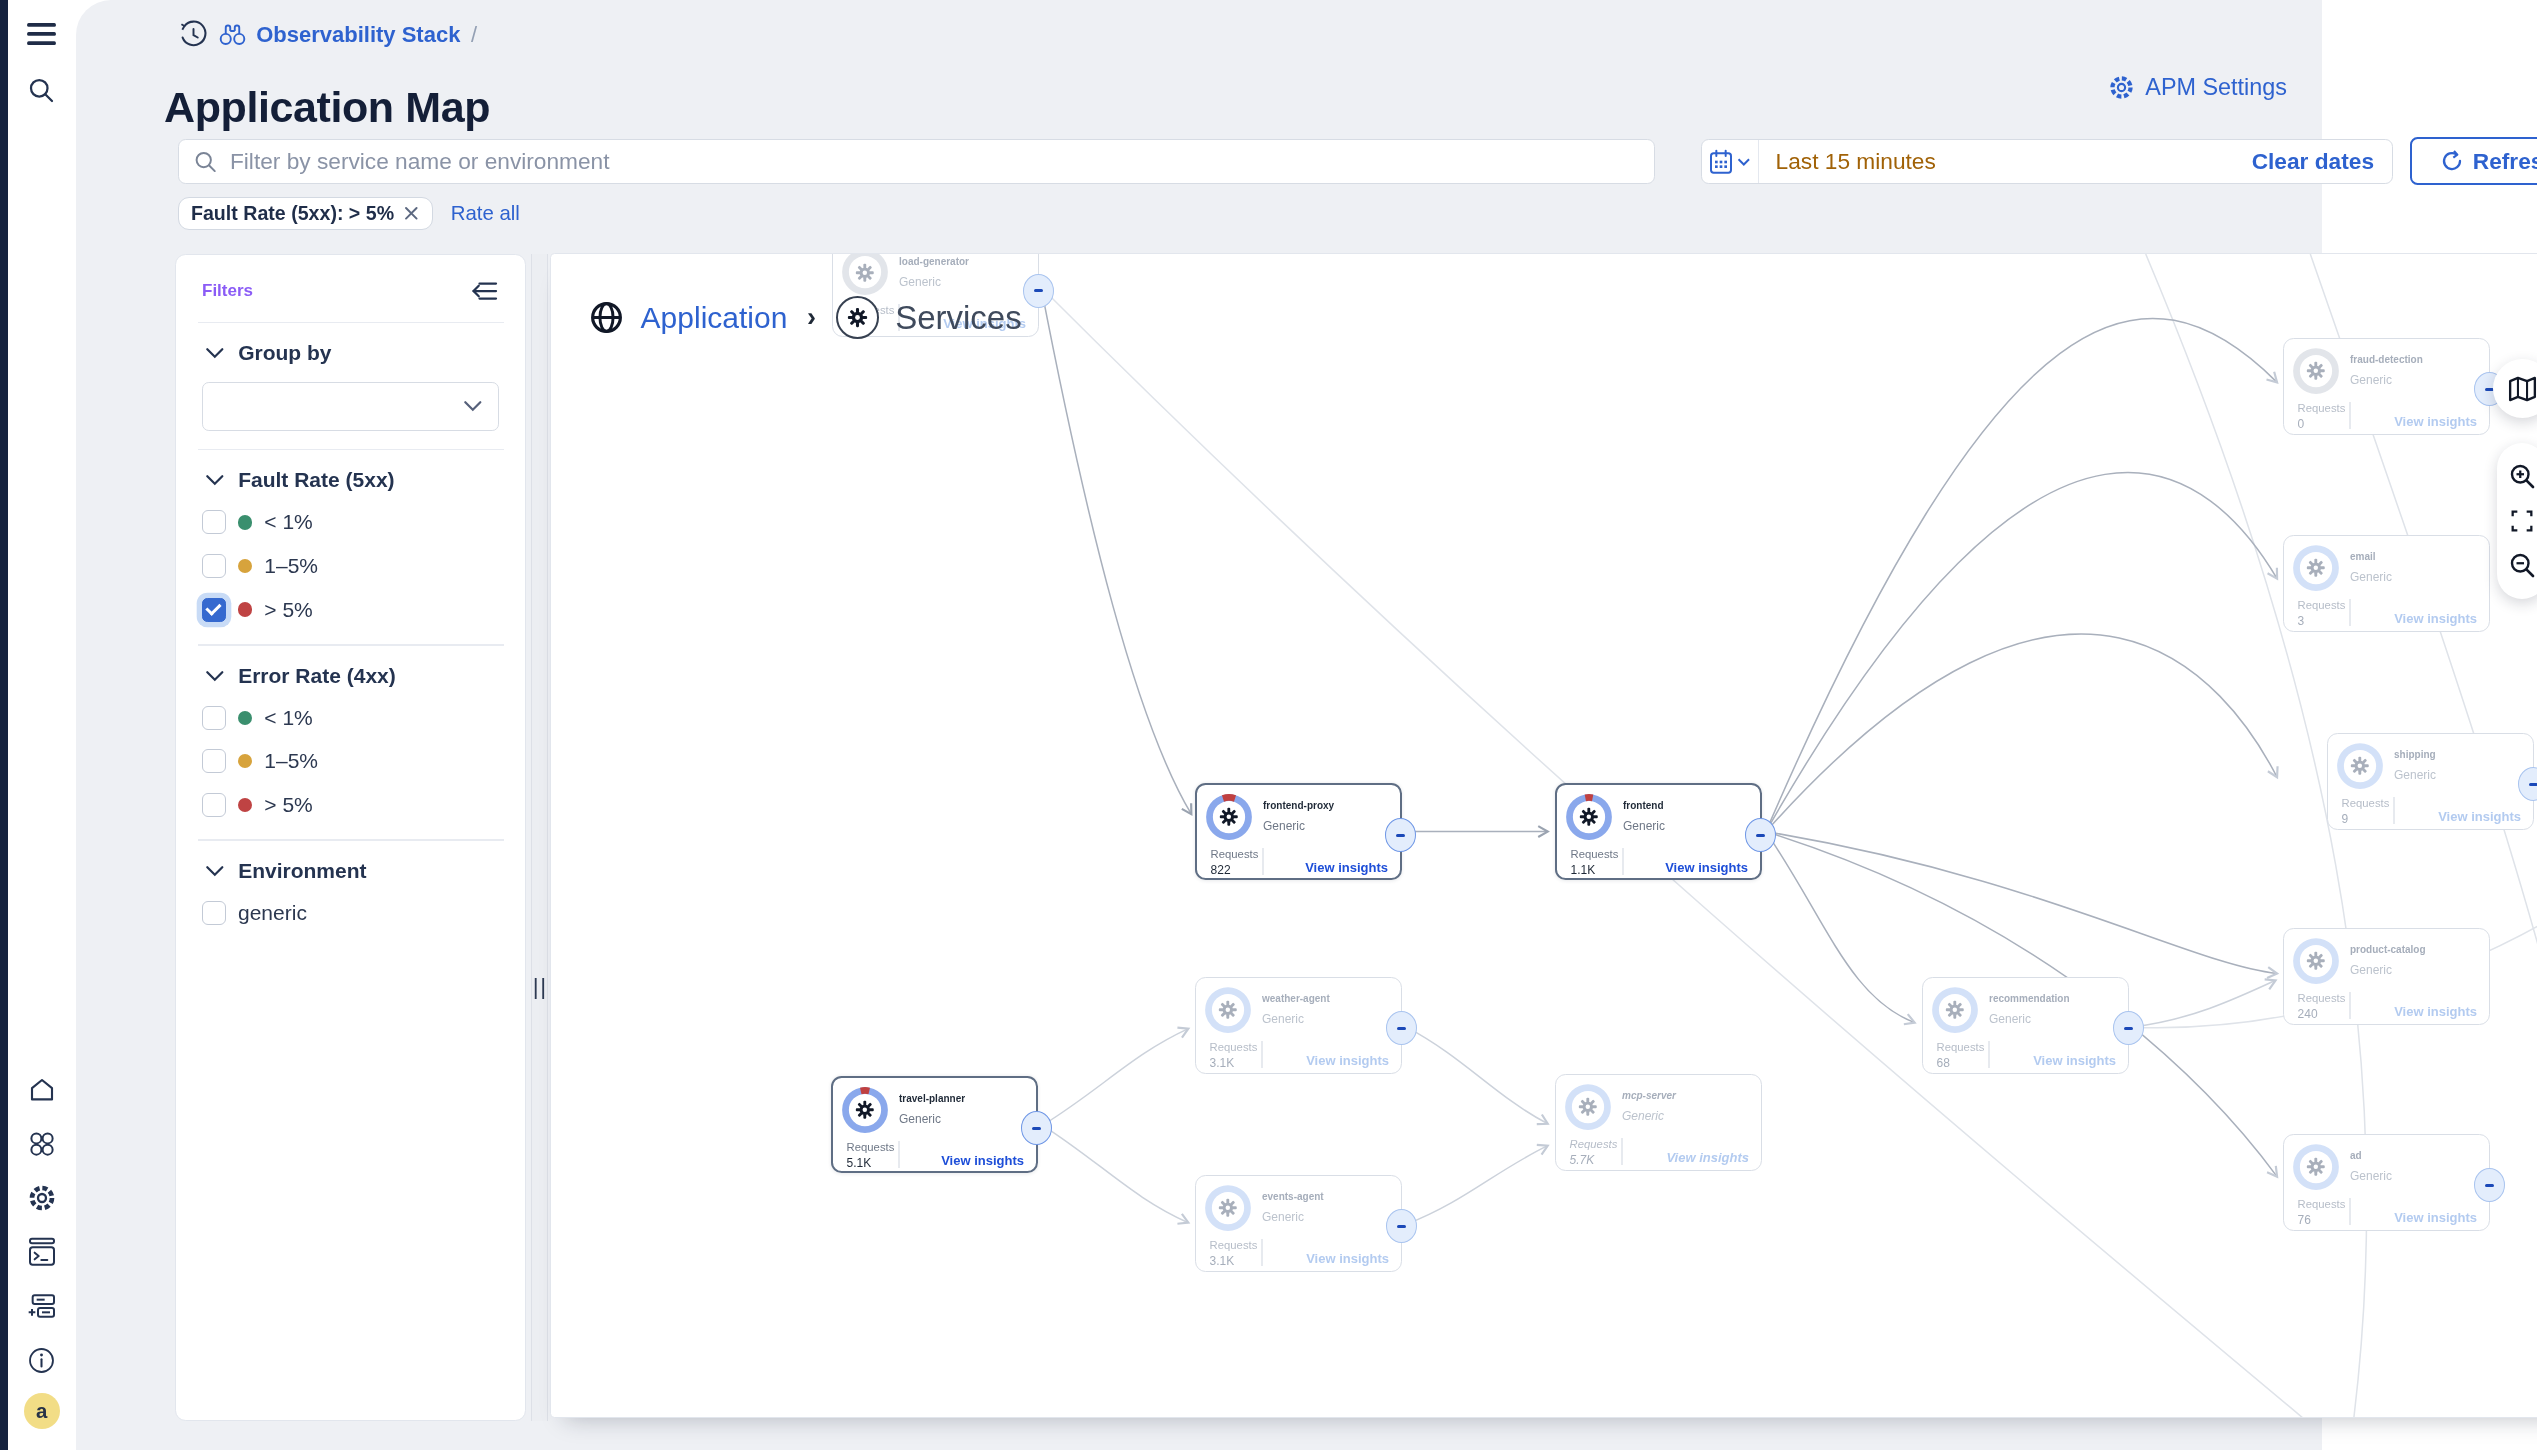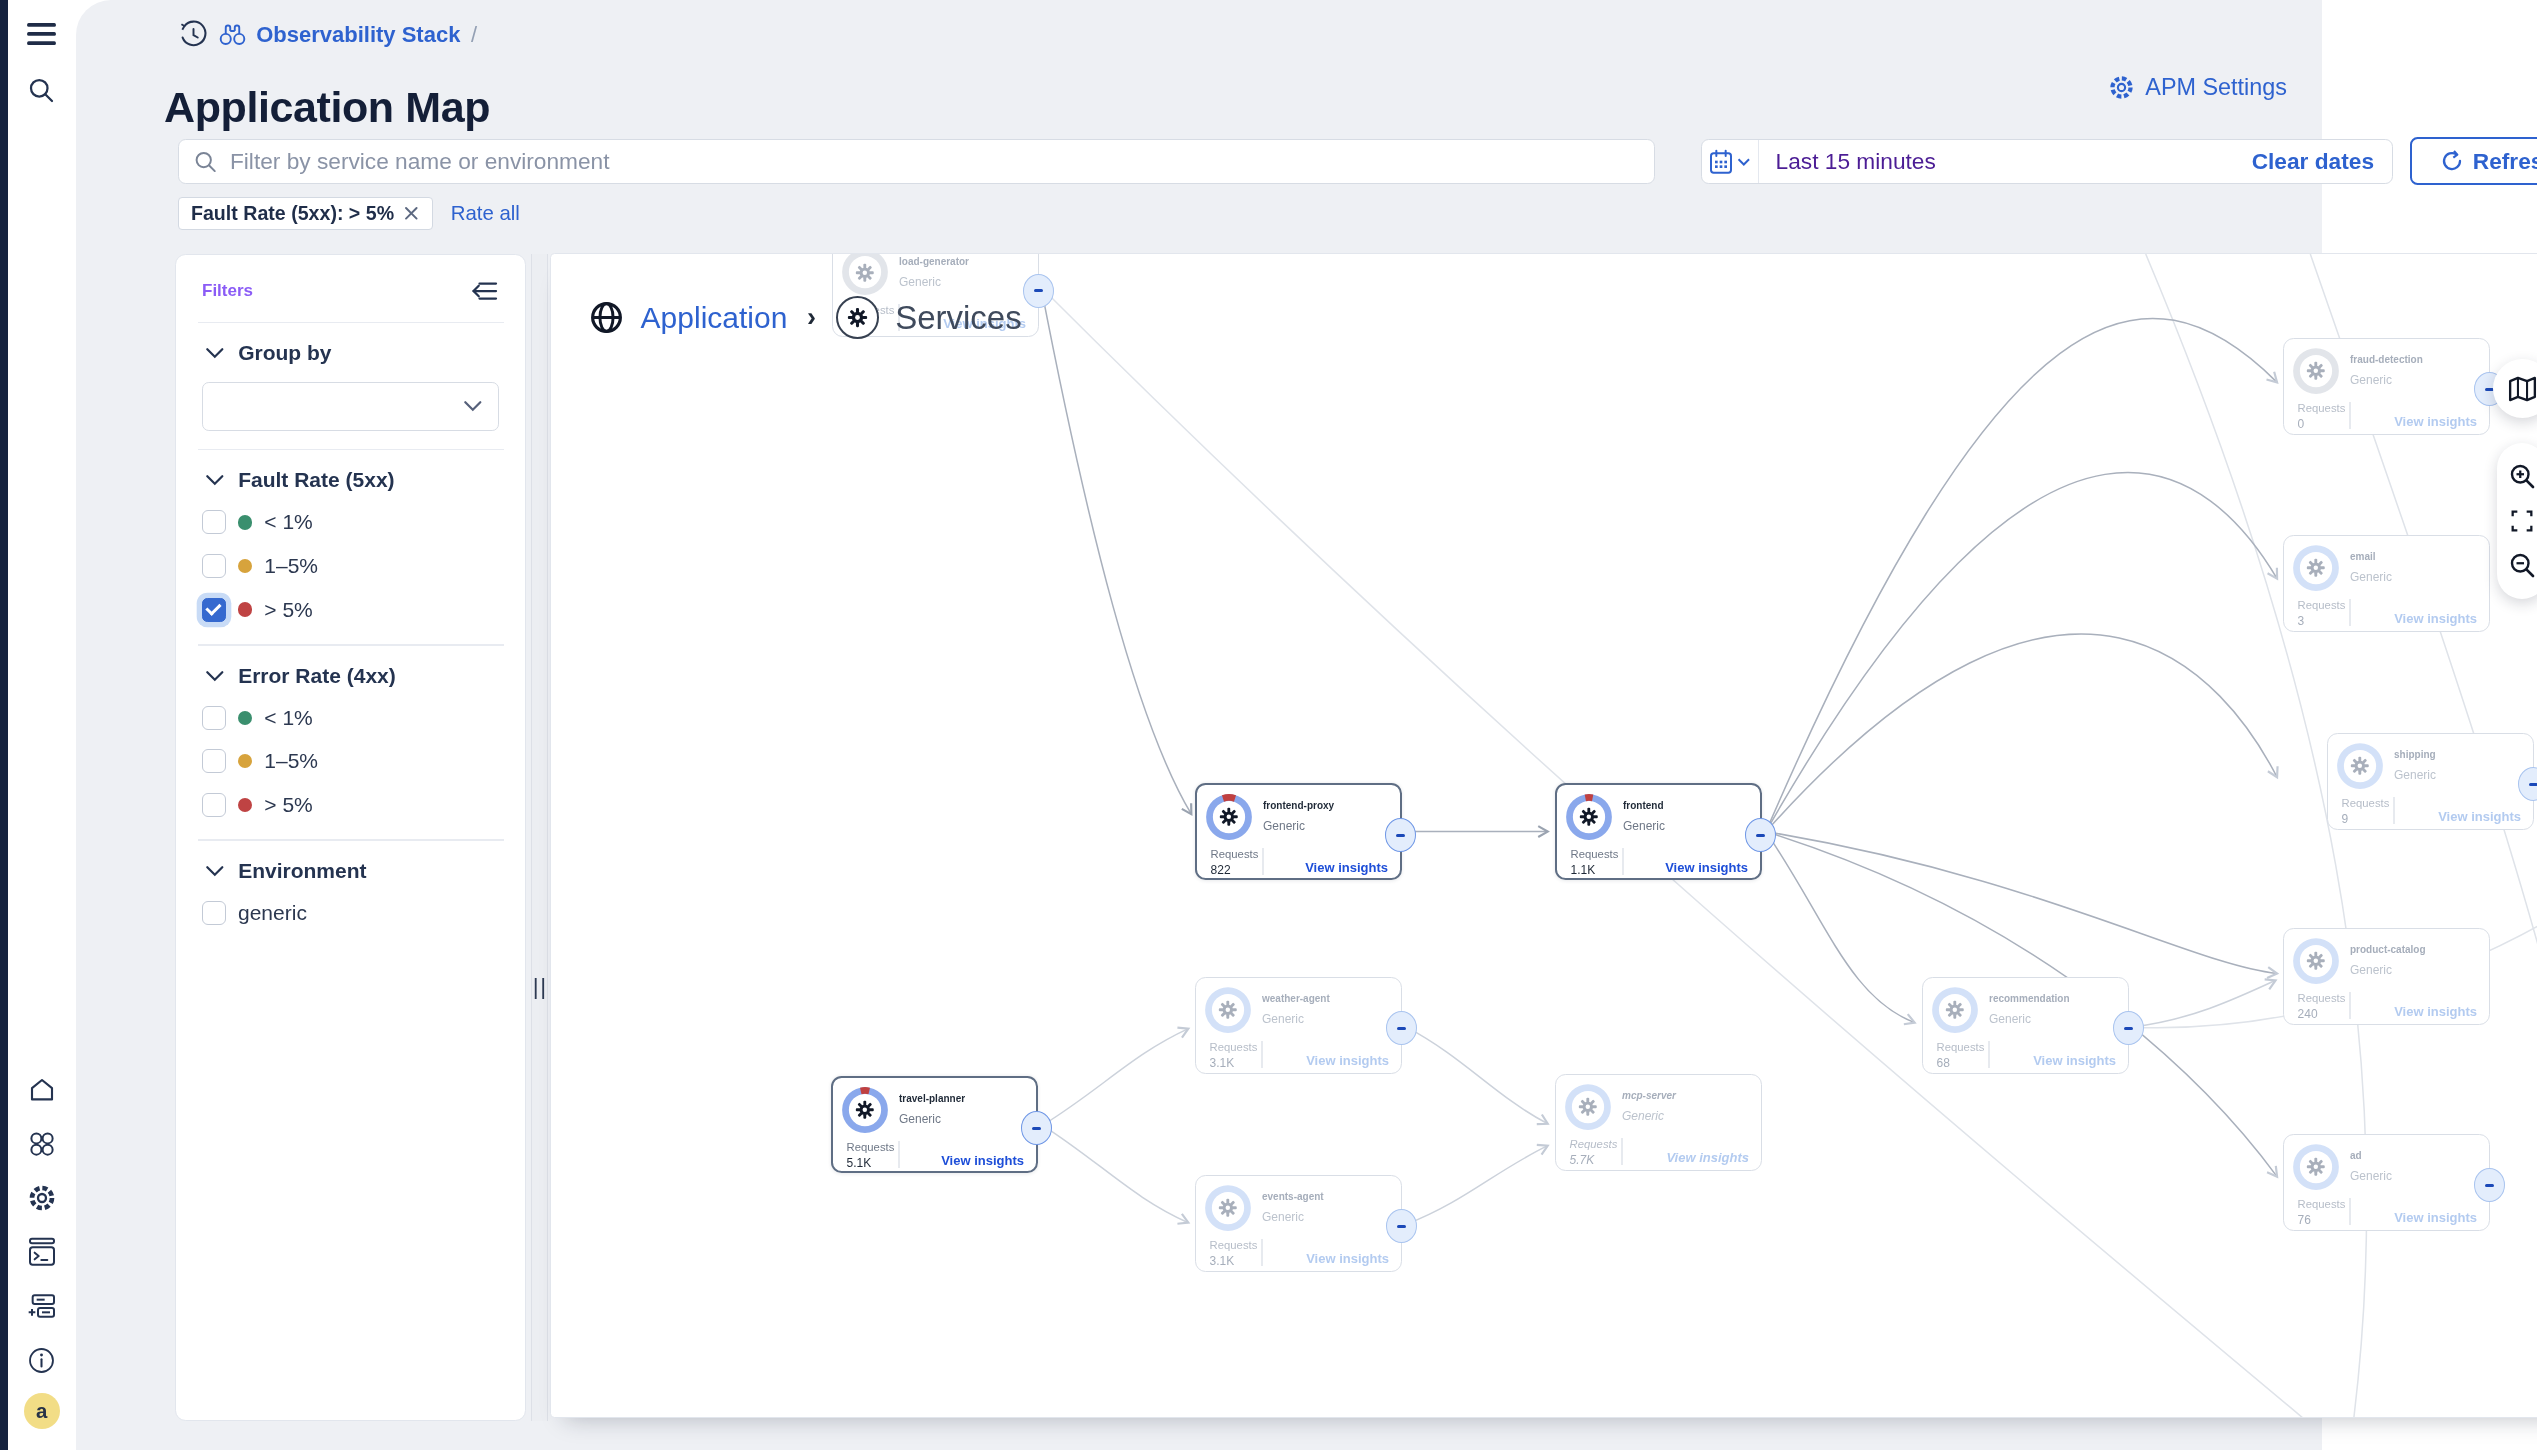--- a/index.html
+++ b/index.html
@@ -26,26 +26,26 @@
   #apm-settings{position:absolute;right:35px;top:73px;display:flex;align-items:center;gap:9px;color:var(--blue);
     font-size:23.4px;font-weight:500;cursor:pointer;}
   #search-box{position:absolute;left:102px;top:139px;width:1477px;height:45px;background:#fff;border:1.5px solid var(--border);
     border-radius:7.6px;display:flex;align-items:center;padding:0 15px;box-sizing:border-box;gap:10.6px;}
   #search-box input{border:none;outline:none;font-size:22.7px;color:var(--text);width:100%;font-family:inherit;background:transparent;}
   #search-box input::placeholder{color:#8a93a6;}
   #date-control{position:absolute;left:1625px;top:139px;width:692px;height:45px;background:#fff;border:1.5px solid var(--border);
     border-radius:7.6px;display:flex;align-items:center;box-sizing:border-box;}
   .date-ico-seg{width:56px;height:100%;display:flex;align-items:center;justify-content:center;gap:4.5px;
     border-right:1.5px solid #e4e8ef;cursor:pointer;}
-  #time-range-text{font-size:22.7px;color:#4c1d95;margin-left:16.6px;flex:1;}
+  #time-range-text{font-size:22.7px;color:#a16207;margin-left:16.6px;flex:1;}
   #show-dates{font-size:22.7px;font-weight:700;color:var(--blue);margin-right:18px;cursor:pointer;}
   #refresh-btn{position:absolute;left:2334px;top:137px;width:177px;height:48px;border:2.3px solid var(--blue);border-radius:7.6px;
     background:#fff;color:var(--blue);font-size:22.7px;font-weight:700;display:flex;align-items:center;justify-content:center;gap:9px;cursor:pointer;}
   .chip-row{position:absolute;left:102px;top:197px;height:33px;display:flex;align-items:center;gap:18px;}
-  #filter-chip{height:33px;background:#fff;border:1.5px solid #d3d9e2;border-radius:4px;display:flex;align-items:center;
+  #filter-chip{height:33px;background:#fff;border:1.5px solid #d3d9e2;border-radius:11px;display:flex;align-items:center;
     padding:0 12px;gap:9px;font-size:19.6px;font-weight:600;color:#1f2d49;box-sizing:border-box;}
   #chip-close{color:#5c6880;cursor:pointer;display:flex;}
   #clear-all{color:var(--blue);font-size:20.4px;cursor:pointer;}
   
   #filters-panel{position:absolute;left:99px;top:254px;width:351px;height:1167px;background:#fff;border:1.5px solid var(--panel-border);
     border-radius:10.6px;box-sizing:border-box;padding:22.7px 26px;}
   .fp-head{display:flex;align-items:center;justify-content:space-between;}
   #filters-title{font-size:17px;font-weight:700;color:#8b5cf6;}
   .divider{height:1.5px;background:#e8ebf1;margin:18px -4.5px;}
   .sec-head{display:flex;align-items:center;gap:13.6px;margin:4.5px 0 0 3px;cursor:pointer;}

